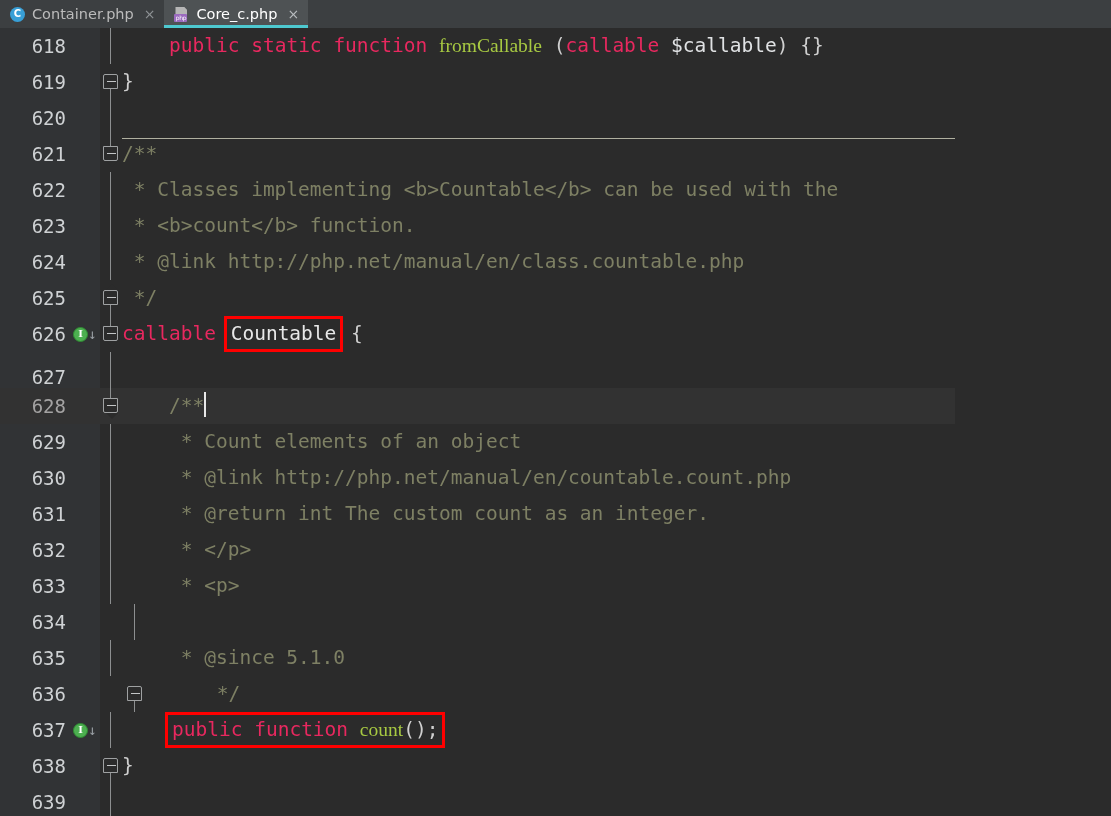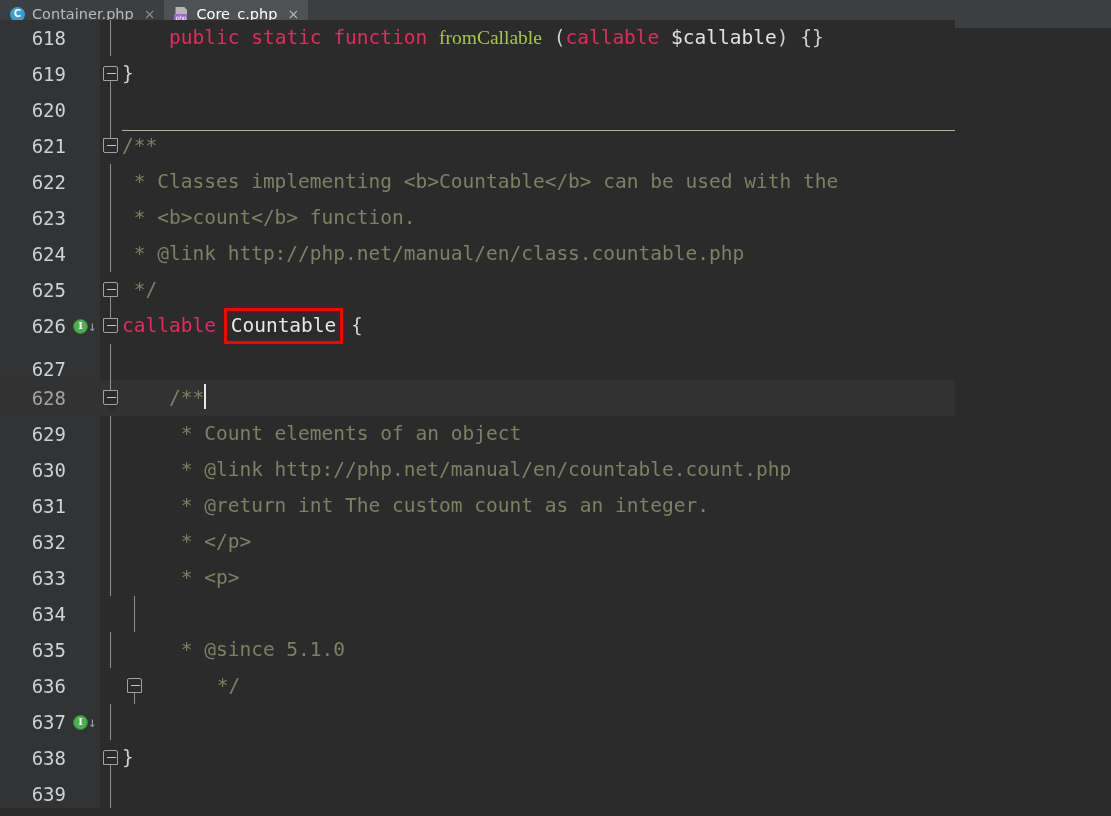--- a/index.html
+++ b/index.html
@@ -66,21 +66,21 @@
     width: 13px; height: 8px;
     background: #9b6bbf; border-radius: 1px;
     color: #ffffff; font-size: 6px;
     font-family: "DejaVu Sans", sans-serif;
     display: flex; align-items: center; justify-content: center;
     line-height: 1; letter-spacing: -0.3px;
   }
 
   
   #editor {
-    position: absolute; top: 20px; left: 0;
+    position: absolute; top: 28px; left: 0;
     width: 955px; height: 788px;
     background: #2b2b2b;
     overflow: hidden;
   }
   #gutter-bg {
     position: absolute; top: 0; left: 0;
     width: 100px; height: 788px;
     background: #313335;
   }
   .row {
@@ -413,20 +413,21 @@
       </div>
       <div class="row" style="top: 684px;">
         <div class="lnum">637</div>
         <div class="gutter-icons">
           <span class="impl-mark">I</span>
           <span class="impl-arrow">↓</span>
         </div>
         <div class="foldcol">
           <span class="fold-line"></span>
         </div>
+        <div class="code"><span><span class="punc">    </span><span class="annot"><span class="kw">public</span><span class="punc"> </span><span class="kw">function</span><span class="punc"> </span><span class="fn">count</span><span class="punc">();</span></span></span></div>
       </div>
       <div class="row" style="top: 720px;">
         <div class="lnum">638</div>
         <div class="gutter-icons"></div>
         <div class="foldcol">
           <span class="fold-line half-bot"></span>
           <span class="fold-box end">
             <span class="fold-minus"></span>
           </span>
         </div>

